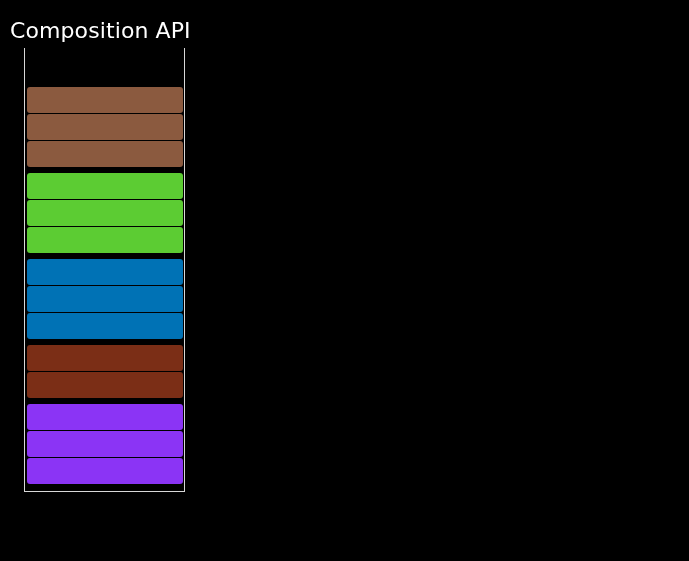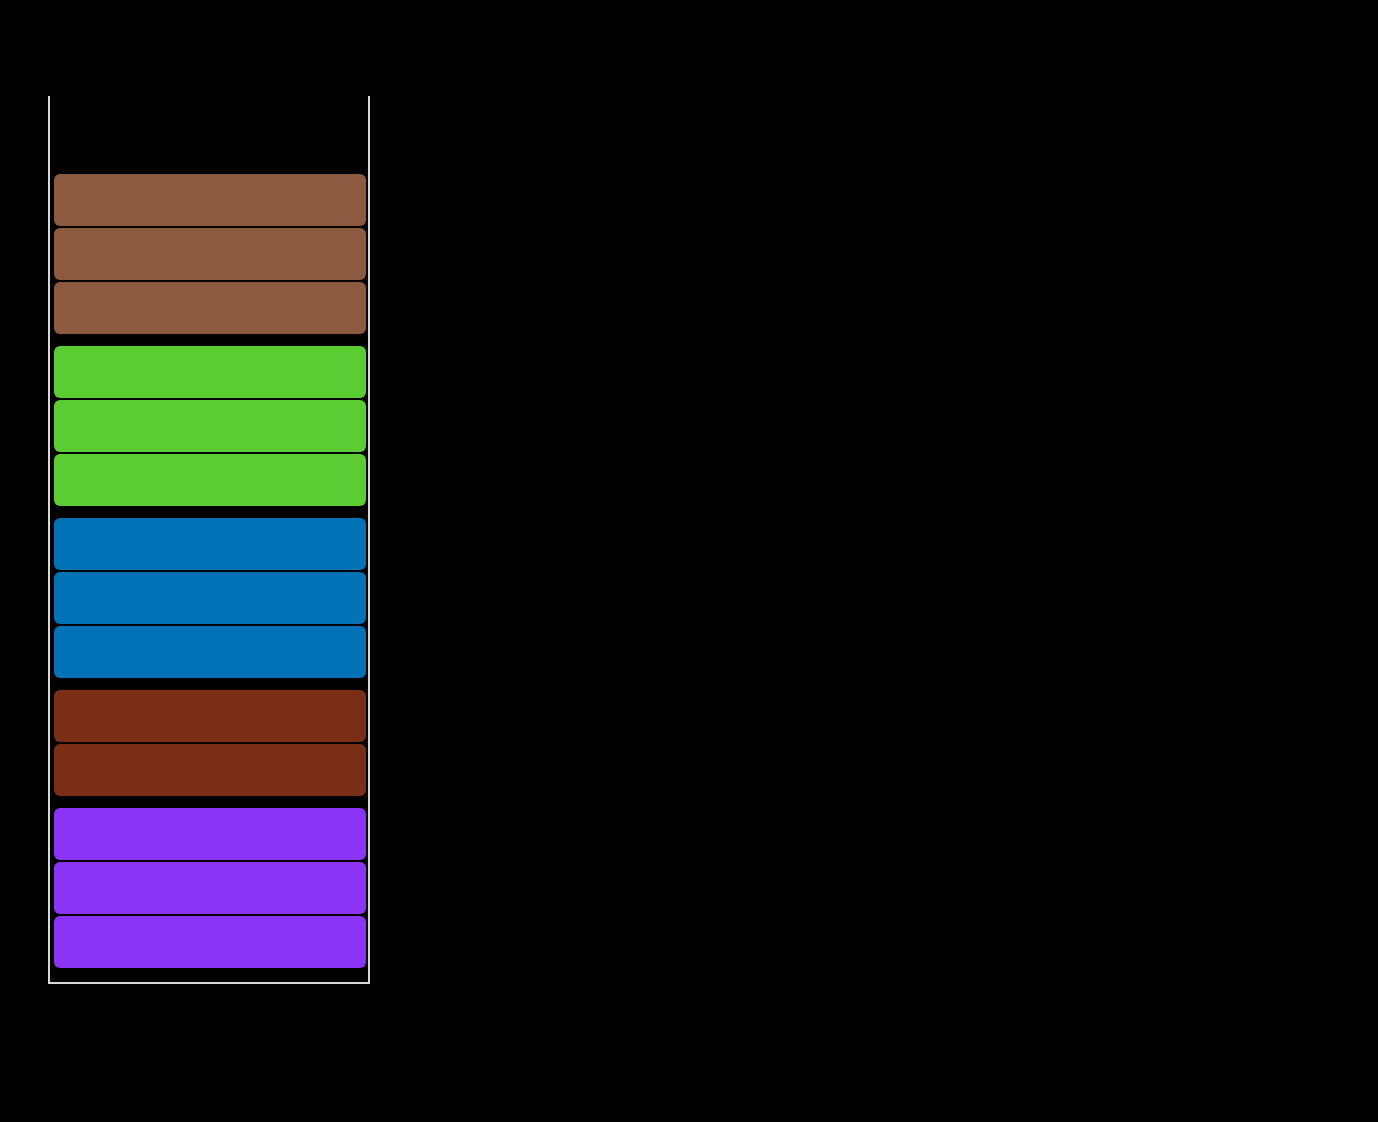--- a/index.html
+++ b/index.html
@@ -71,20 +71,21 @@
   }
   .bar + .bar {
     margin-top: 1px;
   }
 </style>
 </head>
 <body>
 
 <div id="app-root">
 
+  <div id="page-title">Composition API</div>
 
   <div id="track-container">
     <div id="bar-stack">
         <div class="bar-group">
           <div class="bar" style="background: rgb(139, 90, 63);"></div>
           <div class="bar" style="background: rgb(139, 90, 63);"></div>
           <div class="bar" style="background: rgb(139, 90, 63);"></div>
         </div>
         <div class="bar-group">
           <div class="bar" style="background: rgb(92, 204, 51);"></div>

